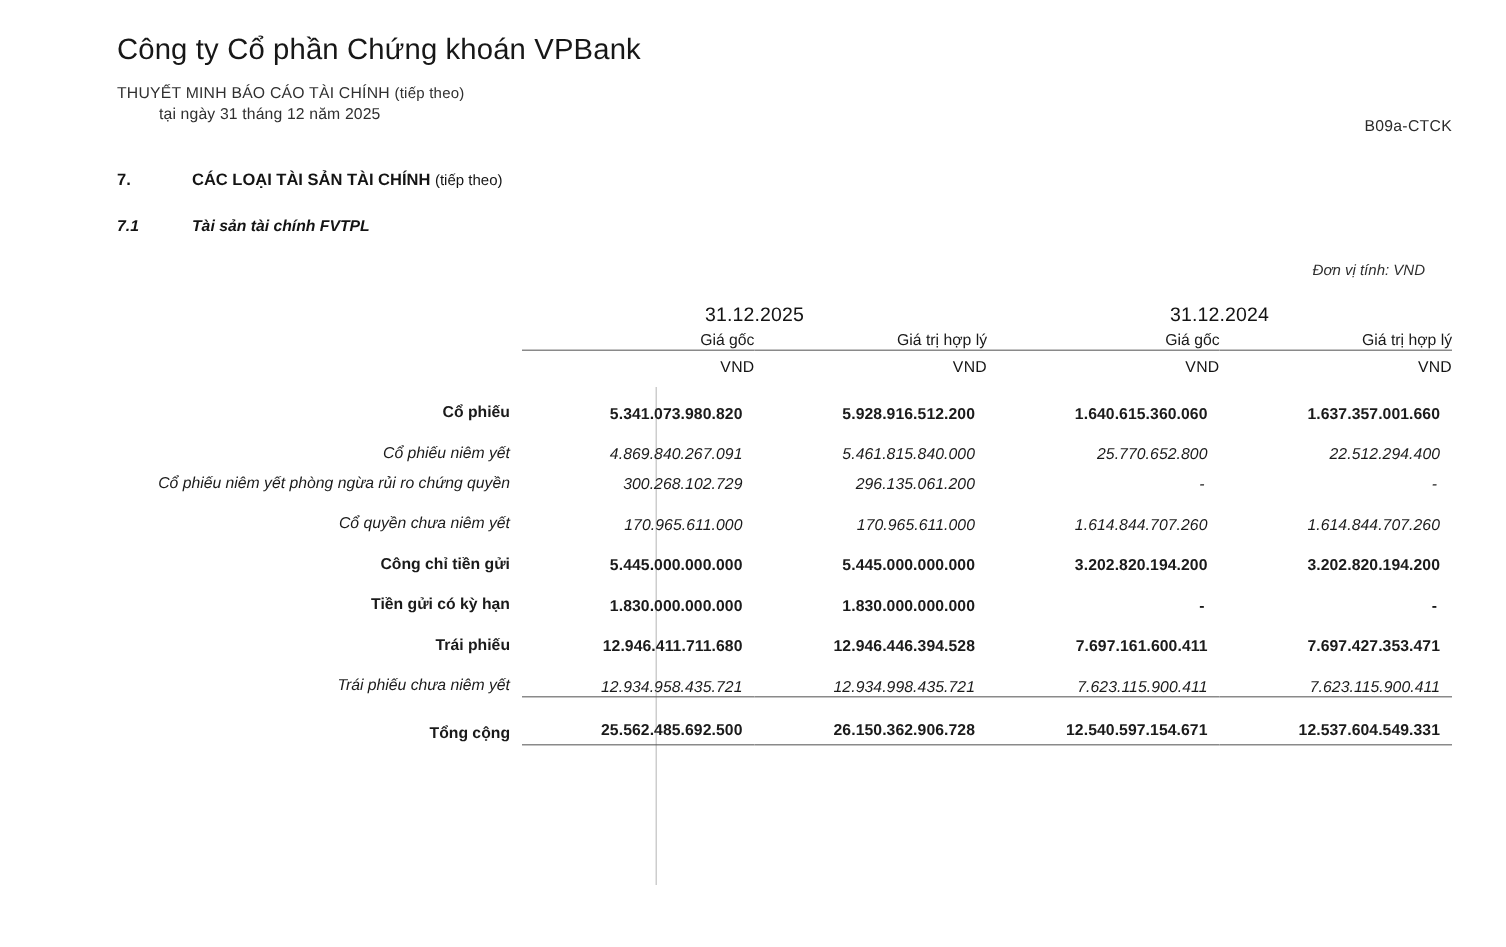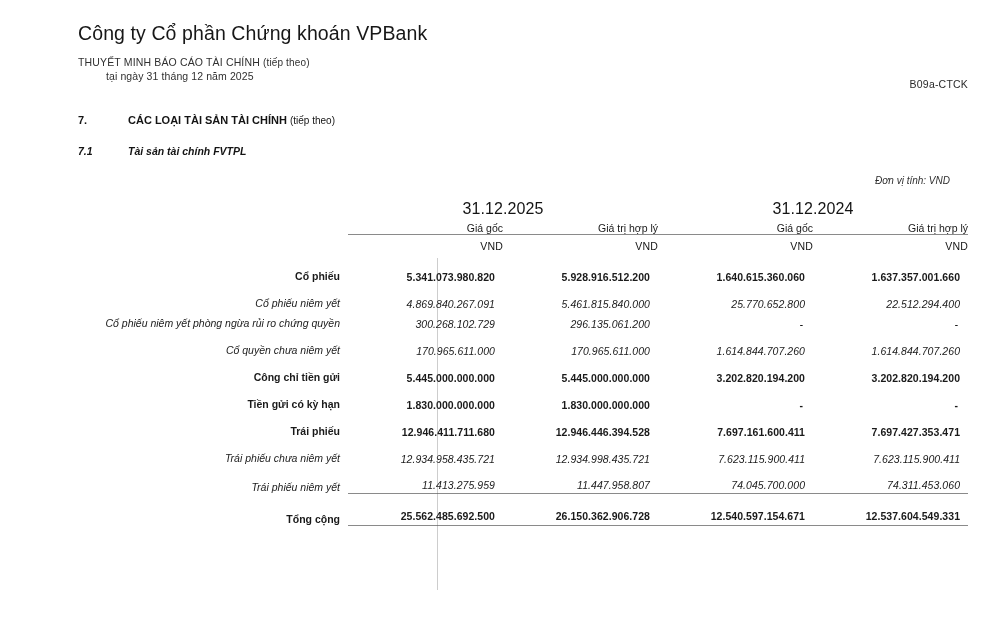--- a/index.html
+++ b/index.html
@@ -124,21 +124,21 @@
 
   table.fin td, table.fin th {
     padding: 0;
     vertical-align: bottom;
     font-weight: normal;
   }
 
   
   .hdr-date {
     height: 17px;
-    font-size: 16px;
+    font-size: 13px;
     font-weight: bold;
     text-align: center;
     color: #141414;
     letter-spacing: .1px;
     padding-bottom: 2px;
     margin-top: 24px;
   }
   .hdr-caption {
     height: 16px;
     font-size: 10.5px;
@@ -328,27 +328,20 @@
           <td class="val">7.697.161.600.411</td>
           <td class="val">7.697.427.353.471</td>
         </tr>
         <tr class="r ital gap-md">
           <td class="lbl">Trái phiếu chưa niêm yết</td>
           <td class="val">12.934.958.435.721</td>
           <td class="val">12.934.998.435.721</td>
           <td class="val">7.623.115.900.411</td>
           <td class="val">7.623.115.900.411</td>
         </tr>
-        <tr class="r ital gap-md ruled">
-          <td class="lbl">Trái phiếu niêm yết</td>
-          <td class="val">11.413.275.959</td>
-          <td class="val">11.447.958.807</td>
-          <td class="val">74.045.700.000</td>
-          <td class="val">74.311.453.060</td>
-        </tr>
         <tr class="r bold gap-md total">
           <td class="lbl">Tổng cộng</td>
           <td class="val">25.562.485.692.500</td>
           <td class="val">26.150.362.906.728</td>
           <td class="val">12.540.597.154.671</td>
           <td class="val">12.537.604.549.331</td>
         </tr>
       </tbody>
   </table>
 

